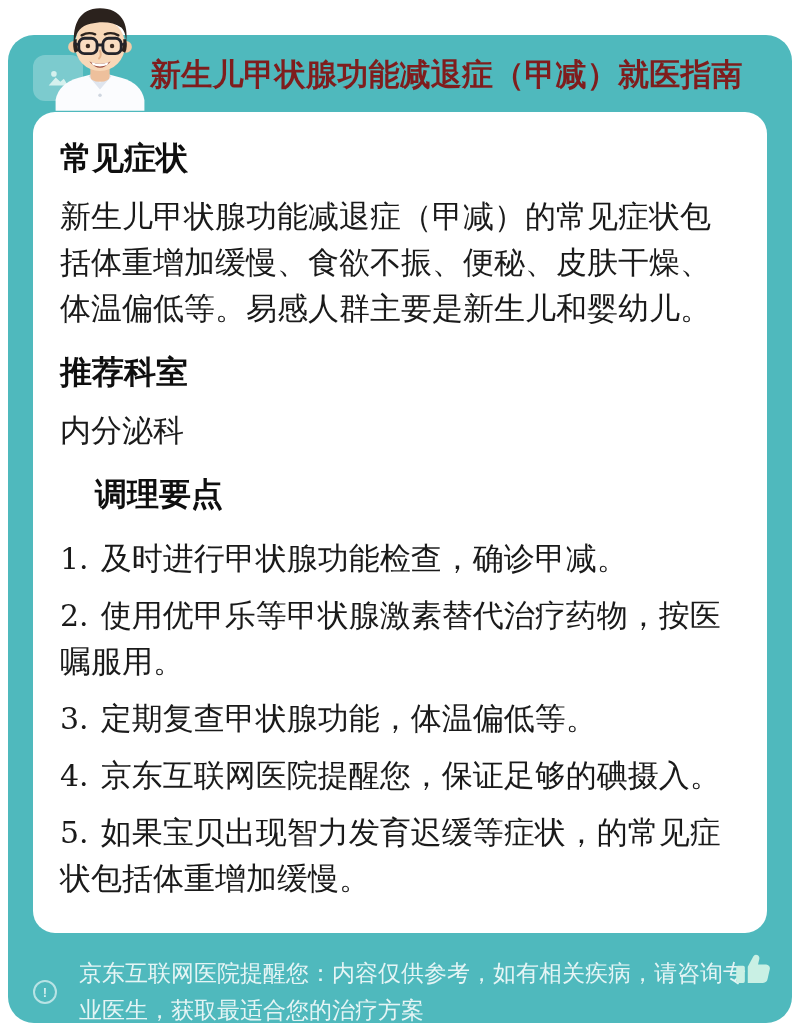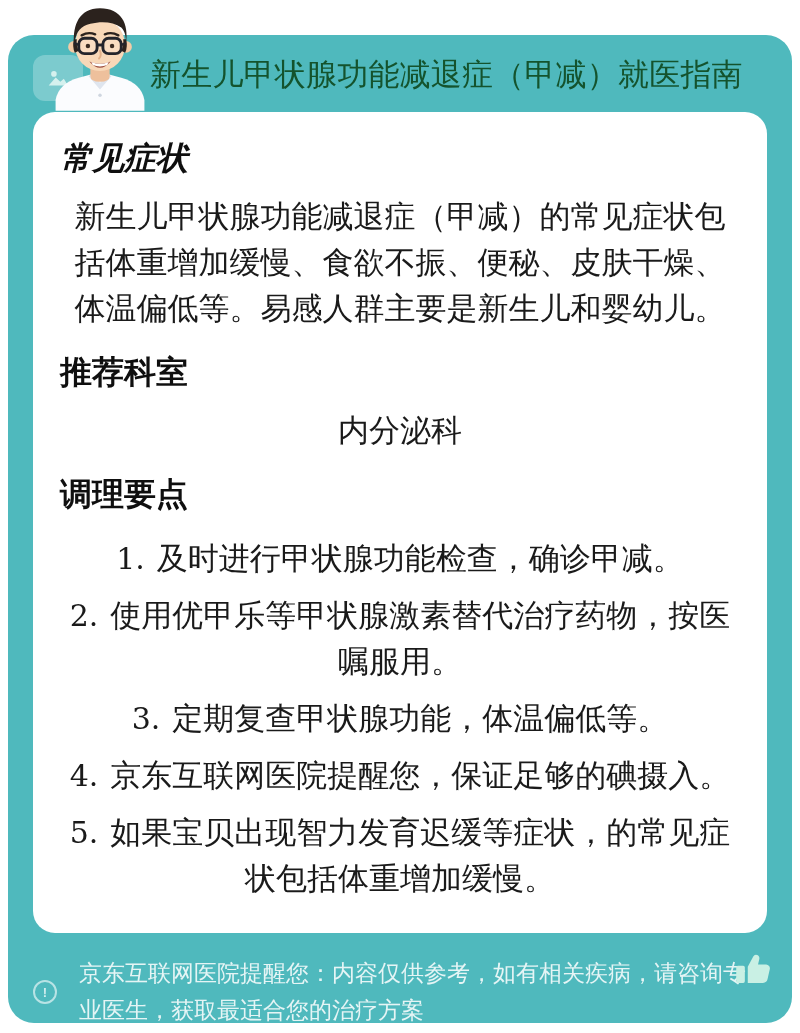--- a/index.html
+++ b/index.html
@@ -24,50 +24,49 @@
     background: rgba(255,255,255,0.26);
     border-radius: 12px;
     display: flex; align-items: center; justify-content: center;
   }
   .page-title {
     position: absolute;
     left: 142px; top: 21px;
     margin: 0;
     font-size: 31px;
     line-height: 38px;
-    font-weight: 400;
-    color: #14532d;
+    font-weight: 700;
+    color: #7f1d1d;
     white-space: nowrap;
     letter-spacing: 0.2px;
   }
   .white-card {
     position: absolute;
     left: 25px; top: 77px;
     width: 734px; height: 821px;
     background: #ffffff;
     border-radius: 22px;
     box-sizing: border-box;
     padding: 26px 27px 30px 27px;
     overflow: hidden;
   }
   .white-card h2 {
     margin: 20px 0 16px 0;
     font-size: 32px;
     line-height: 40px;
     font-weight: 700;
     color: #0f0f0f;
   }
-  .white-card section:first-child h2 { margin-top: 0; font-style: italic; }
-  .white-card .care-section h2 { margin-bottom: 22px; }
+  .white-card section:first-child h2 { margin-top: 0; }
+  .white-card .care-section h2 { margin-bottom: 22px; margin-left: 35px; }
   .white-card p {
     margin: 0;
     font-size: 31px;
     line-height: 46px;
     color: #1a1a1a;
-    text-align: center;
   }
   .care-item { margin-bottom: 11px !important; }
   .care-item .num {
     font-family: "DejaVu Serif", "Liberation Serif", serif;
     font-size: 30px;
     margin-right: 12px;
   }
   .footer-bar {
     position: absolute;
     left: 25px; top: 908px;

